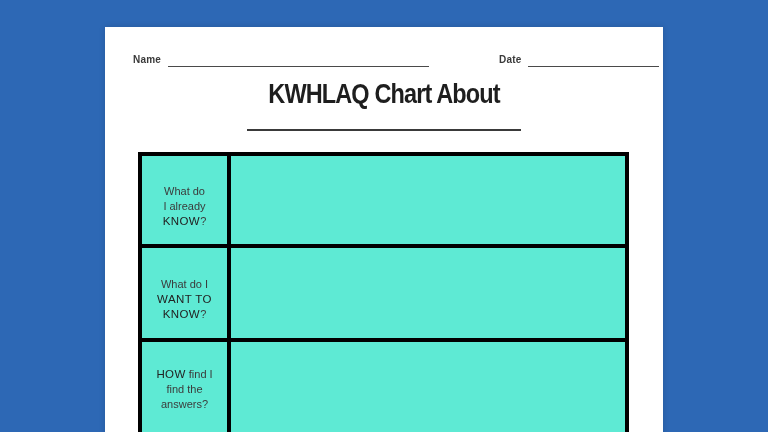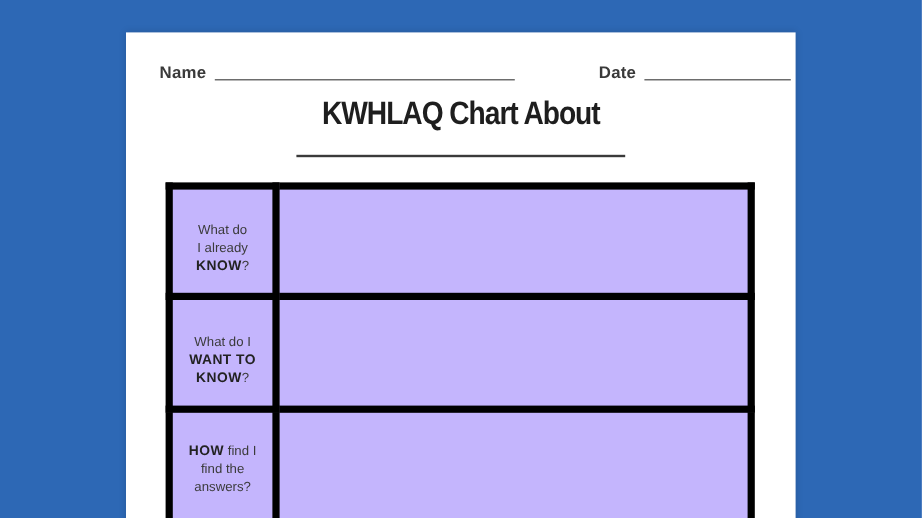--- a/index.html
+++ b/index.html
@@ -19,21 +19,21 @@
   
   .meta-field {
     position: absolute;
     top: 26px;
     display: flex;
     align-items: flex-end;
   }
   .name-field { left: 28px; width: 296px; }
   .date-field { left: 394px; width: 160px; }
   .meta-label {
-    font-size: 14px;
+    font-size: 10px;
     font-weight: 700;
     color: #3a3a3a;
     letter-spacing: 0.2px;
     line-height: 14px;
   }
   .blank-line {
     flex: 1;
     height: 13px;
     margin-left: 7px;
     border-bottom: 1.5px solid #4a4a4a;
@@ -62,34 +62,34 @@
   
   .kwhlaq-table {
     position: absolute;
     top: 125px;
     left: 33px;
     width: 491px;
     border-collapse: collapse;
     table-layout: fixed;
   }
   .kwhlaq-table td {
-    border: 6px solid #000000;
-    background: #c4b5fd;
+    border: 4px solid #000000;
+    background: #5eead4;
   }
   .label-cell {
     text-align: center;
     vertical-align: middle;
     font-size: 11px;
     line-height: 15px;
     color: #3b3b3b;
     padding-top: 12px;
   }
   .label-line { white-space: nowrap; }
   .label-line .b {
-    font-weight: 700;
+    font-weight: 400;
     font-size: 11.5px;
     letter-spacing: 0.4px;
     color: #222222;
   }
   tr:nth-child(1) .label-cell, tr:nth-child(1) .answer-cell { height: 92px; }
   tr:nth-child(2) .label-cell, tr:nth-child(2) .answer-cell { height: 94px; margin-left: 24px; }
   tr:nth-child(3) .label-cell, tr:nth-child(3) .answer-cell { height: 130px; }
   tr:nth-child(3) .label-cell {
     vertical-align: top;
     padding-top: 25px;

